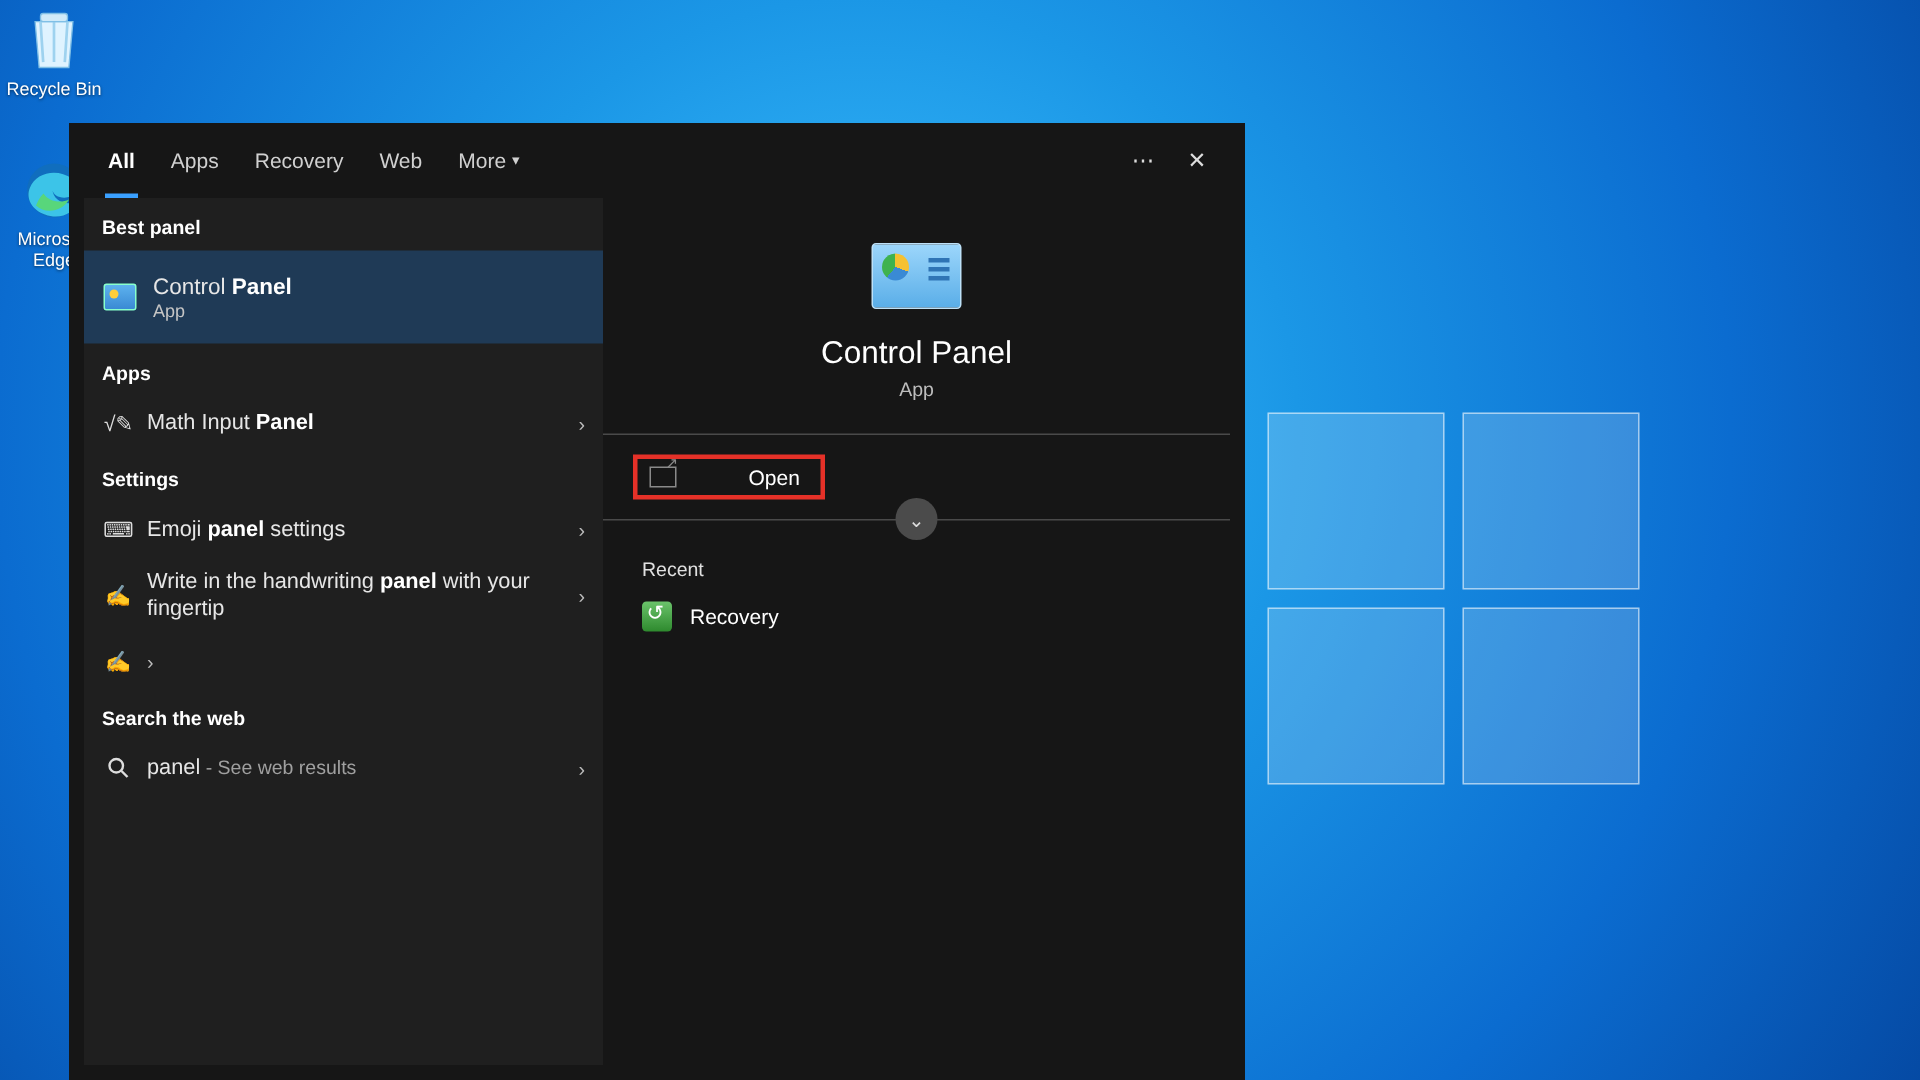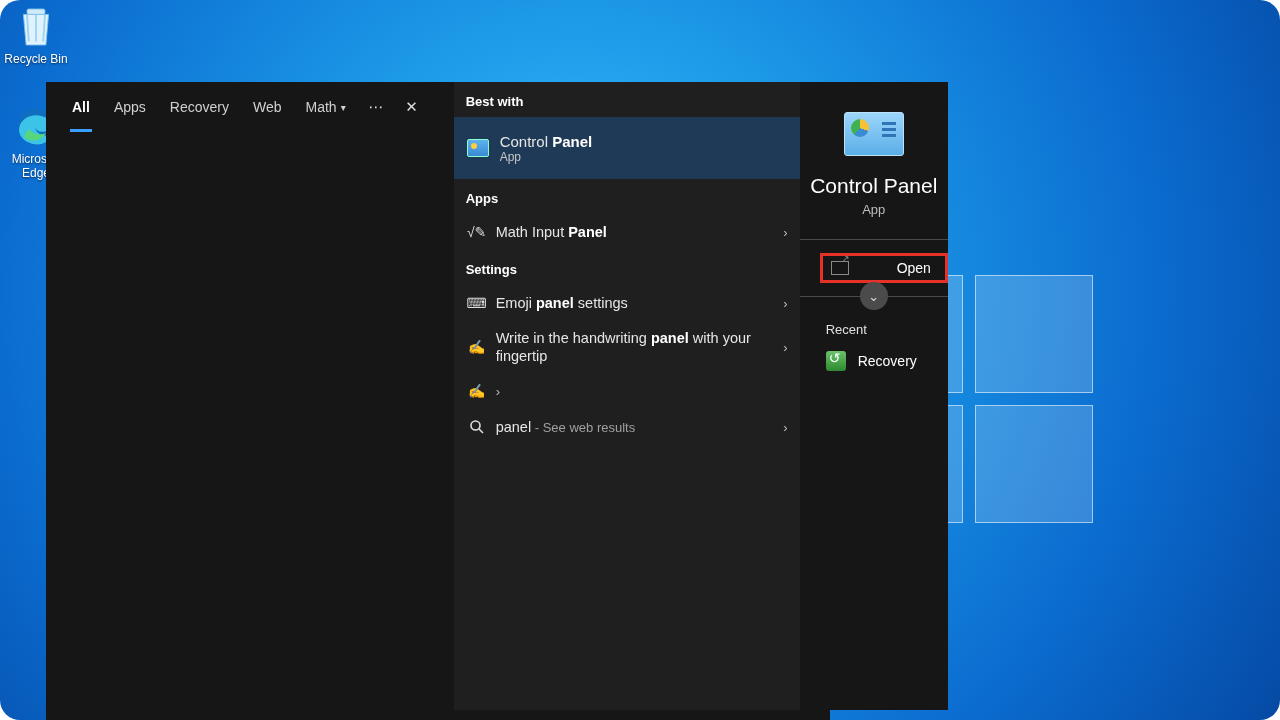--- a/index.html
+++ b/index.html
@@ -1,37 +1,36 @@
 <!DOCTYPE html>
 <html><head>
 <meta charset="utf-8">
 <style>
   * { box-sizing: border-box; margin: 0; padding: 0; font-family: "Segoe UI", Tahoma, sans-serif; }
   html, body { width: 1280px; height: 720px; overflow: hidden; }
   .desktop {
     width: 1280px; height: 720px;
     background: radial-gradient(circle at 45% 40%, #3ec1ff 0%, #1b97e6 35%, #0b6cd0 70%, #054aa4 100%);
     position: relative;
-    border-radius: 20px;
   }
   
   .dicon { position: absolute; width: 76px; text-align: center; color: #fff; font-size: 12px; text-shadow: 0 1px 2px rgba(0,0,0,.6);}
   .dicon .glyph { width: 42px; height: 42px; margin: 0 auto 4px; display:flex; align-items:center; justify-content:center;}
   .bin svg { width:36px; height:44px;}
   .edge svg { width:40px; height:40px;}
   
   .winlogo { position:absolute; left:845px; top:275px; width:254px; height:254px; }
   .winlogo div { position:absolute; background: rgba(255,255,255,0.18); border:1px solid rgba(255,255,255,0.55);}
   .winlogo .a{left:0;top:0;width:118px;height:118px;}
   .winlogo .b{left:130px;top:0;width:118px;height:118px;}
   .winlogo .c{left:0;top:130px;width:118px;height:118px;}
   .winlogo .d{left:130px;top:130px;width:118px;height:118px;}
 
   
-  .panel { position:absolute; left:46px; top:82px; width:784px; height:638px; background:#161616; color:#fff; display:flex; flex-direction:row;}
+  .panel { position:absolute; left:46px; top:82px; width:784px; height:638px; background:#161616; color:#fff; display:flex; flex-direction:column;}
   .tabbar { height:50px; display:flex; align-items:center; padding:0 14px; font-size:14px; color:#d0d0d0; position:relative;}
   .tabbar .tab { padding:0 12px; height:50px; display:flex; align-items:center; cursor:pointer; position:relative;}
   .tabbar .tab.active { color:#fff; font-weight:600;}
   .tabbar .tab.active::after { content:""; position:absolute; left:10px; right:10px; bottom:0; height:3px; background:#3aa0ff;}
   .tabbar .caret{ margin-left:4px; font-size:10px;}
   .tabbar .spacer{flex:1;}
   .tabbar .ibtn { width:36px; height:36px; display:flex; align-items:center; justify-content:center; color:#ddd; font-size:15px; cursor:pointer;}
   .content { flex:1; background:#1f1f1f; margin:0 10px 10px 10px; display:flex; }
   
   .left { width:346px; background:#1f1f1f;}
@@ -109,36 +108,36 @@
       <div class="d"></div>
     </div>
 
   <div class="panel">
     <div class="tabbar">
       <div class="tab active">All</div>
       <div class="tab">Apps</div>
       <div class="tab">Recovery</div>
       <div class="tab">Web</div>
       <div class="tab">
-          <span>Math</span>
+          <span>More</span>
           <span class="caret">▾</span>
         </div>
       <div class="spacer"></div>
       <div class="ibtn">
           <span>⋯</span>
         </div>
       <div class="ibtn">
           <span>✕</span>
         </div>
     </div>
 
     <div class="content">
 
       <div class="left">
-        <div class="section-label">Best with</div>
+        <div class="section-label">Best panel</div>
 
         <div class="row best">
           <div class="icon">
               <div class="cp-icon-small"></div>
             </div>
           <div>
             <div class="title"><span class="norm">Control </span><b class="hl">Panel</b></div>
             <div class="sub">App</div>
           </div>
         </div>
@@ -162,20 +161,21 @@
           <div class="icon">✍</div>
           <div class="txt"><span class="norm">Write in the handwriting </span><b class="hl">panel</b><span class="norm"> with your fingertip</span></div>
           <div class="chev">›</div>
         </div>
 
         <div class="row">
           <div class="icon">✍</div>
           <div class="chev">›</div>
         </div>
 
+        <div class="section-label">Search the web</div>
         <div class="row web">
           <div class="icon">
             <svg width="16" height="16" viewBox="0 0 16 16">
                 <circle cx="6.5" cy="6.5" r="4.5" fill="none" stroke="#ddd" stroke-width="1.6"></circle>
                 <line x1="10" y1="10" x2="14" y2="14" stroke="#ddd" stroke-width="1.6"></line>
               </svg>
           </div>
           <div class="txt"><span class="norm">panel</span><span class="dim"> - See web results</span></div>
           <div class="chev">›</div>
         </div>

